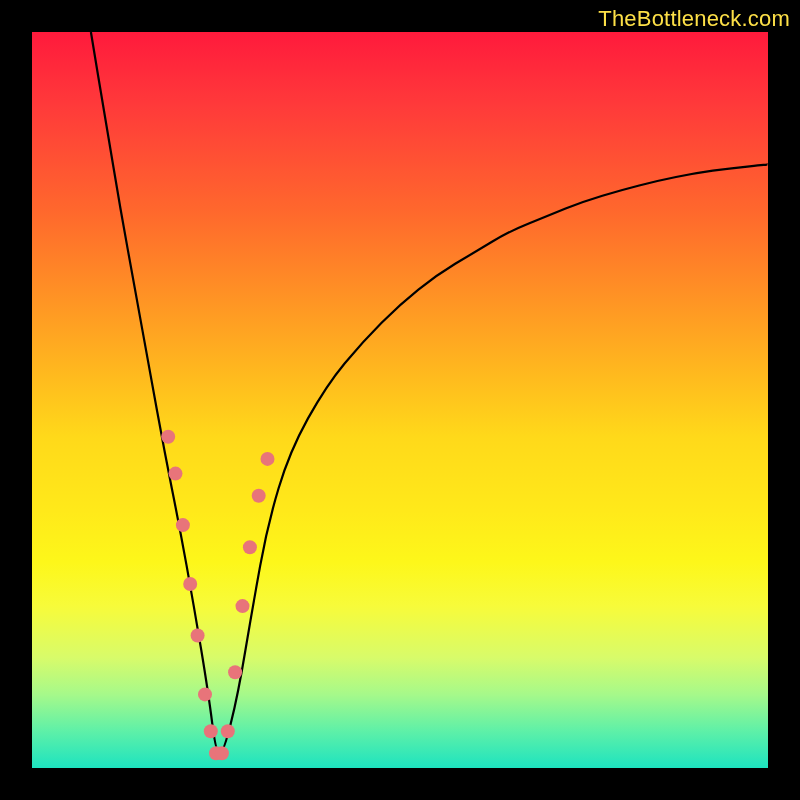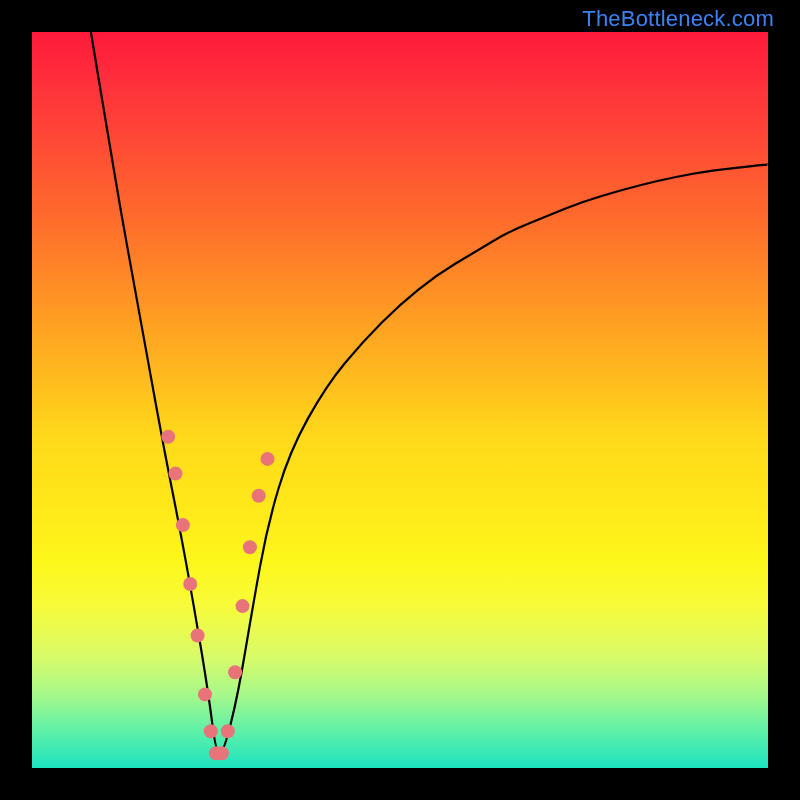--- a/index.html
+++ b/index.html
@@ -36,22 +36,22 @@
       #f7fb3a 78%,
       #d8fb6a 85%,
       #a6f98a 90%,
       #5ef0a8 95%,
       #1de3c0 100%
     );
   }
   .watermark {
     position: absolute;
     top: 6px;
-    right: 26px;
-    color: #3b82f6;
+    right: 10px;
+    color: #fde047;
     font-size: 22px;
     font-weight: 500;
     letter-spacing: 0.2px;
     user-select: none;
   }
   svg.curve {
     position: absolute;
     left: 0;
     top: 0;
     width: 736px;

